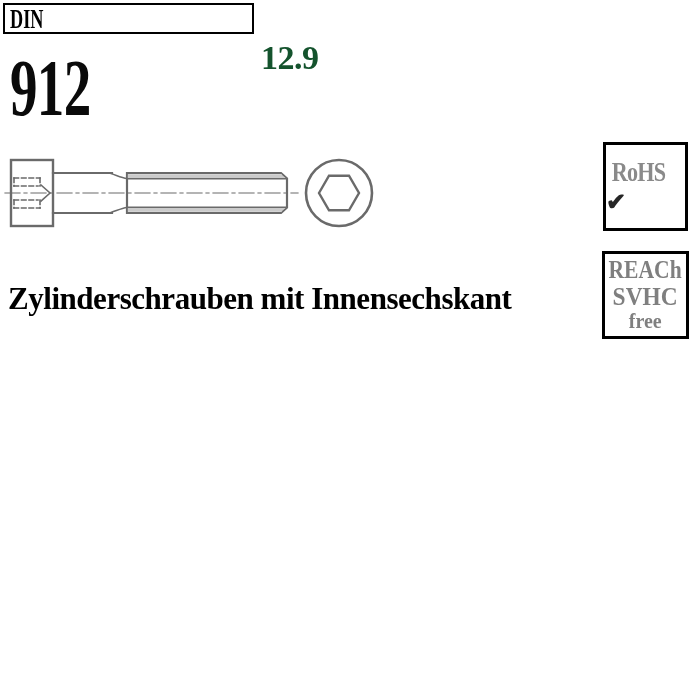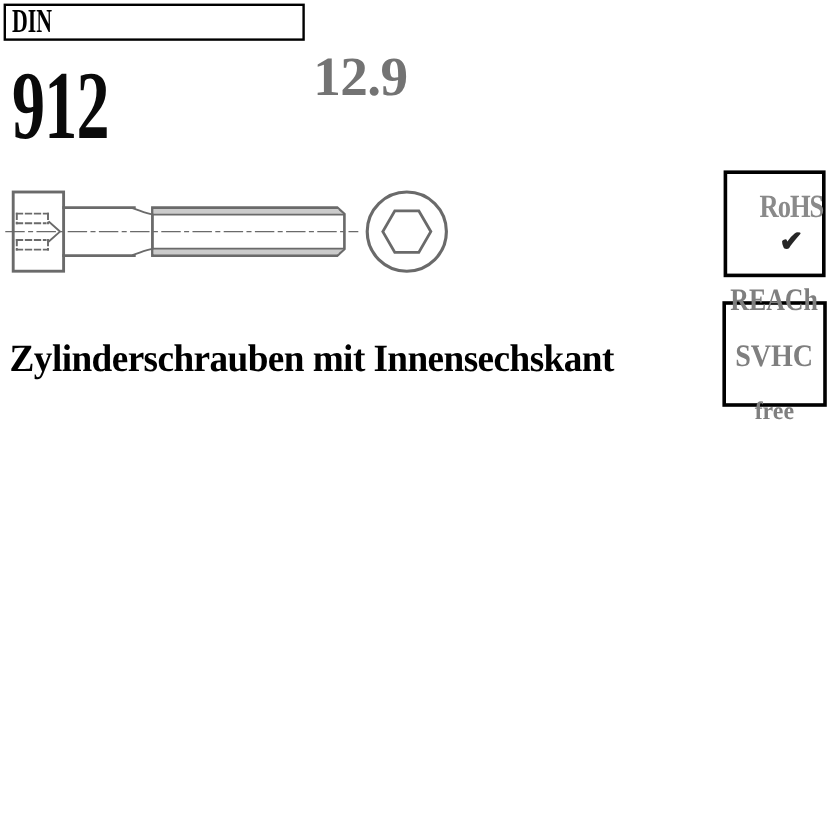--- a/index.html
+++ b/index.html
@@ -29,48 +29,48 @@
   .box-art .pageno {
     font-size:28px; font-weight:600; transform:scaleX(0.86);
     transform-origin:right center; white-space:nowrap; color:#0a0a0a;
   }
   .num-912 {
     position:absolute; left:10px; top:48px; font-size:81px; font-weight:700;
     line-height:1; letter-spacing:-1px; color:#0a0a0a;
     transform:scaleX(0.68); transform-origin:left top; white-space:nowrap;
   }
   .strength {
-    position:absolute; left:261px; top:39px; font-size:46px; font-weight:700;
-    line-height:1.1; color:#737373; letter-spacing:-0.5px;
+    position:absolute; left:261px; top:39px; font-size:34px; font-weight:700;
+    line-height:1.1; color:#14532d; letter-spacing:-0.5px;
   }
   
   .drawing { position:absolute; left:0; top:140px; }
   
   .title {
     position:absolute; left:8px; top:280px; font-size:32px; font-weight:700;
     letter-spacing:-0.5px; color:#000; white-space:nowrap;
     transform:scaleX(0.97); transform-origin:left top;
   }
   
   .rohs-box {
     position:absolute; left:603px; top:142px; width:85px; height:89px;
     border:3px solid #000; display:flex; flex-direction:column;
-    align-items:center; justify-content:center; background:#fff;padding-left:28px;
+    align-items:flex-start; justify-content:center; background:#fff;
   }
   .rohs-label {
     font-size:27px; font-weight:700; color:#8a8a8a; letter-spacing:-1px;
     transform:scaleX(0.82); transform-origin:center; line-height:1; margin-top:2px;
   }
   .rohs-check {
     font-size:24px; font-weight:700; color:#262626; line-height:1.1; margin-top:3px;
   }
   .reach-box {
     position:absolute; left:602px; top:251px; width:87px; height:88px;
     border:3px solid #000; display:flex; flex-direction:column;
-    align-items:center; justify-content:center; background:#fff;gap:20px;
+    align-items:center; justify-content:center; background:#fff;
   }
   .reach-l1 {
     font-size:26px; font-weight:700; color:#7f7f7f; line-height:1.02;
     transform:scaleX(0.83); transform-origin:center; white-space:nowrap;
   }
   .reach-l2 {
     font-size:26px; font-weight:700; color:#7f7f7f; line-height:1.02;
     transform:scaleX(0.90); transform-origin:center; white-space:nowrap;
   }
   .reach-l3 {

